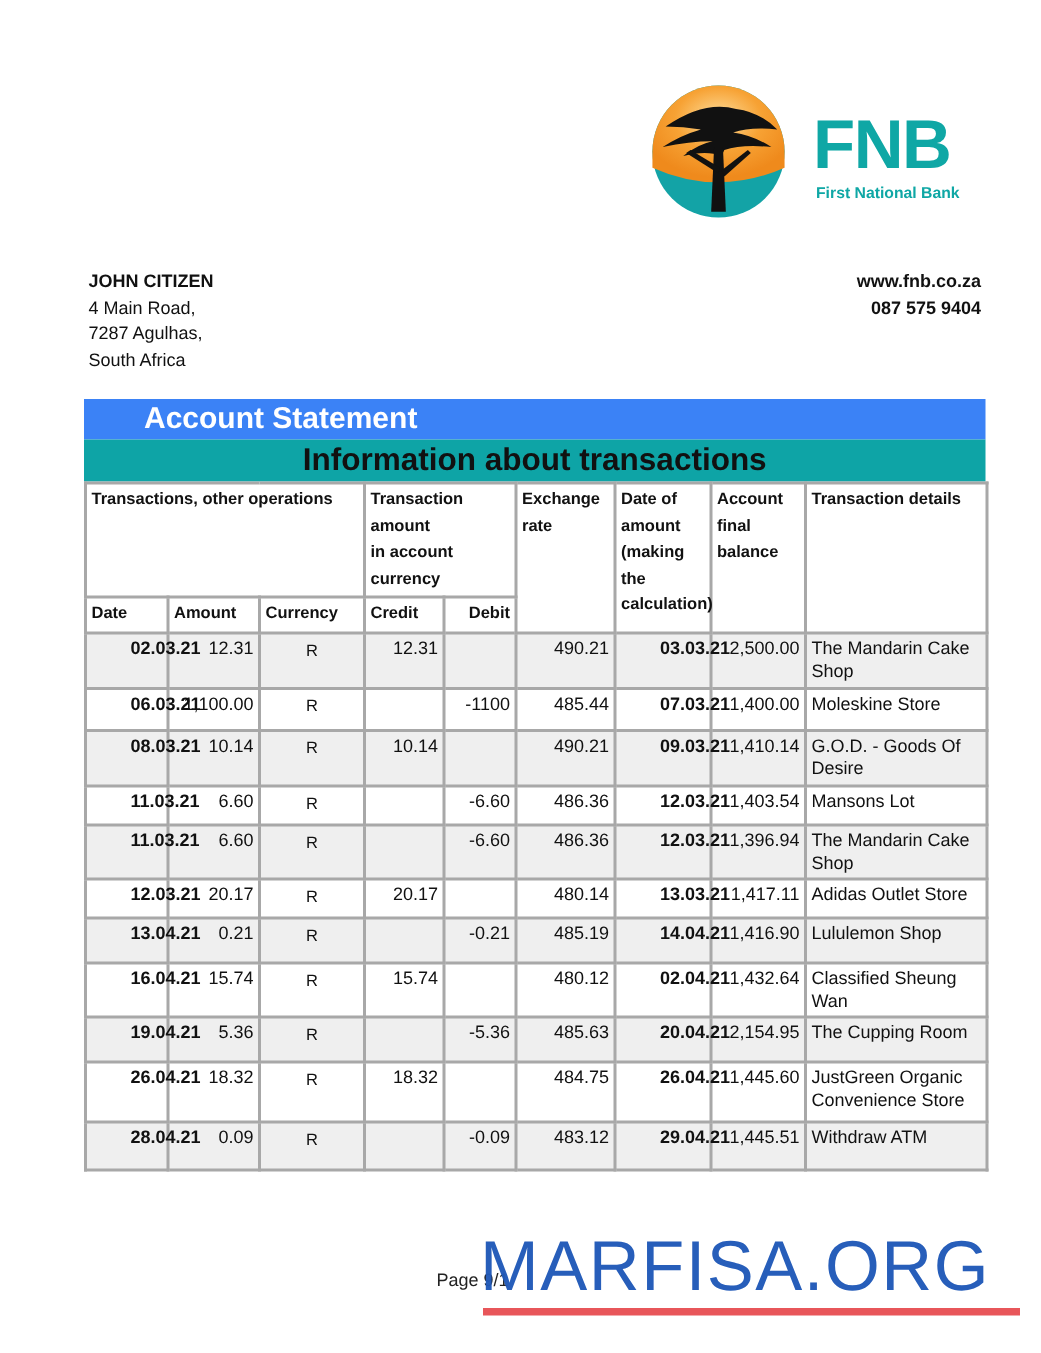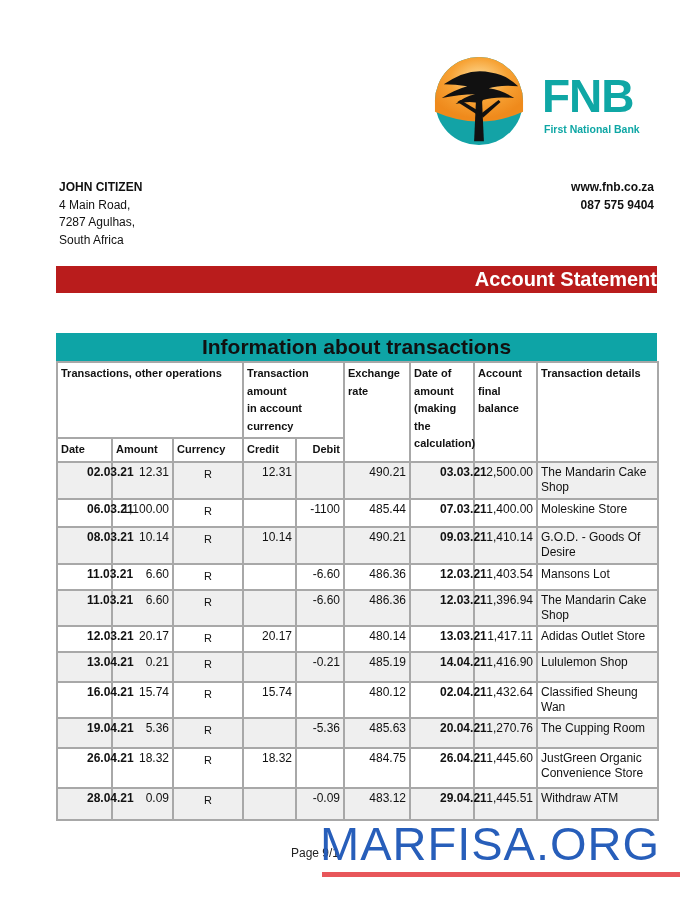--- a/index.html
+++ b/index.html
@@ -11,24 +11,24 @@
   .logo-fnb { position: absolute; left: 112px; top: 18px; font-family: "Liberation Sans", sans-serif;
               font-weight: bold; font-size: 46px; letter-spacing: -1px; color: #0fa7a5; line-height: 46px; }
   .logo-sub { position: absolute; left: 114px; top: 68px; font-size: 10.5px; font-weight: bold; color: #0fa7a5; }
 
   .client { position: absolute; left: 59px; top: 179px; font-size: 12px; line-height: 17.5px; }
   .client .name { font-weight: bold; }
   .bank-contact { position: absolute; right: 40px; top: 179px; font-size: 12px; line-height: 17.5px;
                   text-align: right; font-weight: bold; }
 
   .stmt { position: absolute; left: 56px; top: 266px; width: 601px; }
-  .band-orange { background: #b91c1c; color: #fff; text-align: right; font-weight: bold;
-                 font-size: 20px; height: 27px; line-height: 27px; }
+  .band-orange { background: #3b82f6; color: #fff; text-align: left; font-weight: bold;
+                 font-size: 20px; height: 27px; line-height: 27px; padding-left: 40px; }
   .band-teal { background: #0ea4a6; color: #111; text-align: center; font-weight: bold;
-               font-size: 21px; height: 28px; line-height: 28px; margin-top: 40px; }
+               font-size: 21px; height: 28px; line-height: 28px; }
 
   table { border-collapse: collapse; width: 601px; table-layout: fixed; font-size: 12px; }
   td, th { border: 2px solid #a8a8a8; vertical-align: top; padding: 2px 3px; }
   th { font-weight: bold; font-size: 11px; text-align: left; line-height: 17.5px; background: #fff; }
   th.debit { text-align: right; }
   tbody td { line-height: 15px; }
   tr.shade td { background: #efefef; }
   tr.plain td { background: #ffffff; }
   td.date, td.accr { font-weight: bold; padding-left: 29px; }
   td.num { text-align: right; }
@@ -220,21 +220,21 @@
         <td>Classified Sheung Wan</td>
       </tr>
       <tr class="shade" style="height:30px">
         <td class="date">19.04.21</td>
         <td class="num">5.36</td>
         <td class="cur">R</td>
         <td class="num"></td>
         <td class="num">-5.36</td>
         <td class="num">485.63</td>
         <td class="accr">20.04.21</td>
-        <td class="num">1,270.76</td>
+        <td class="num">2,154.95</td>
         <td>The Cupping Room</td>
       </tr>
       <tr class="plain" style="height:40px">
         <td class="date">26.04.21</td>
         <td class="num">18.32</td>
         <td class="cur">R</td>
         <td class="num">18.32</td>
         <td class="num"></td>
         <td class="num">484.75</td>
         <td class="accr">26.04.21</td>

